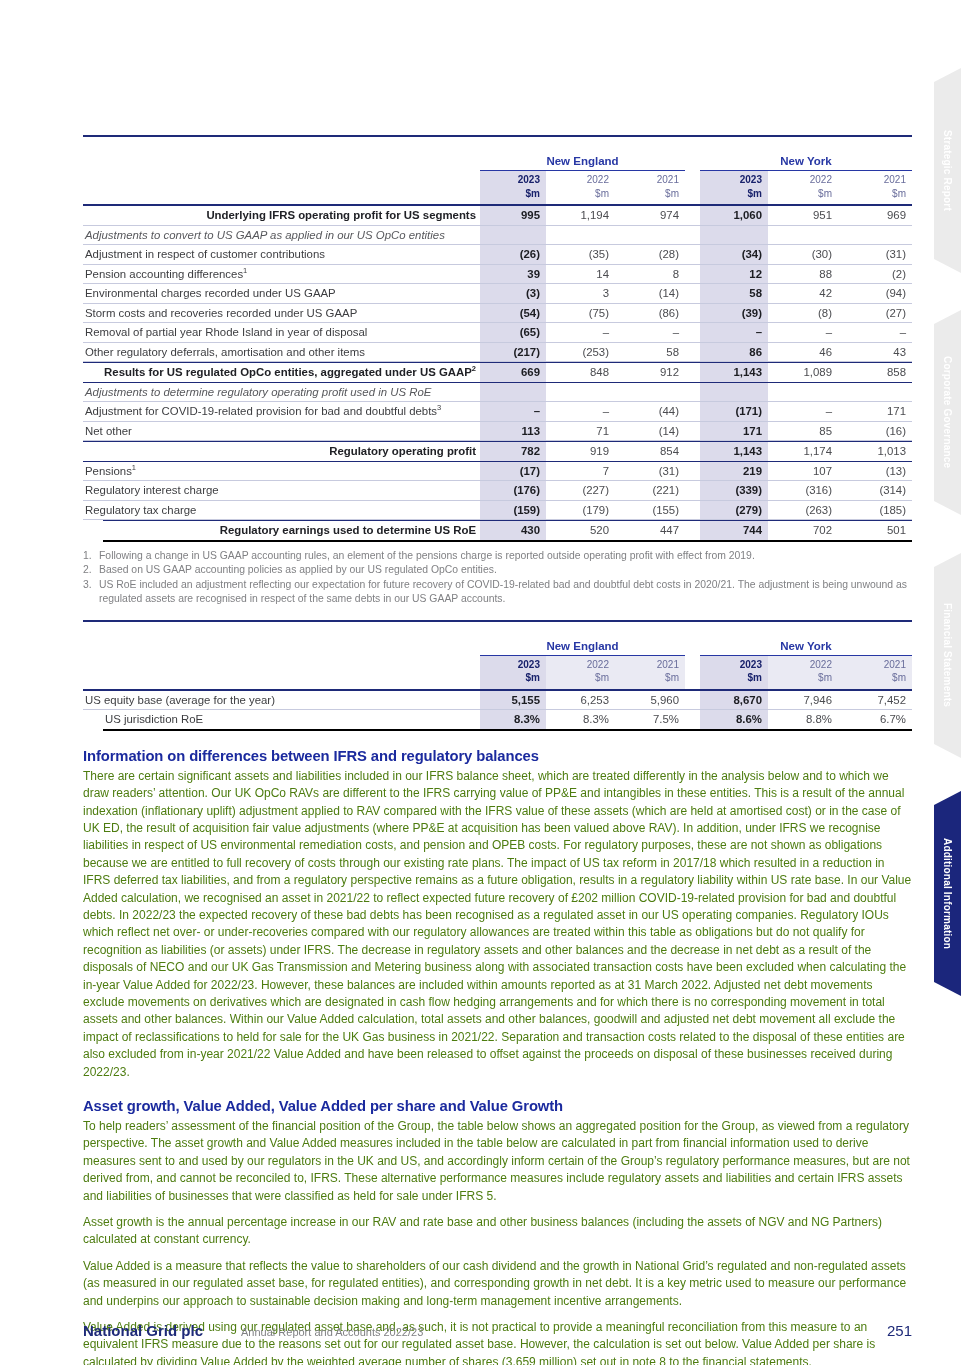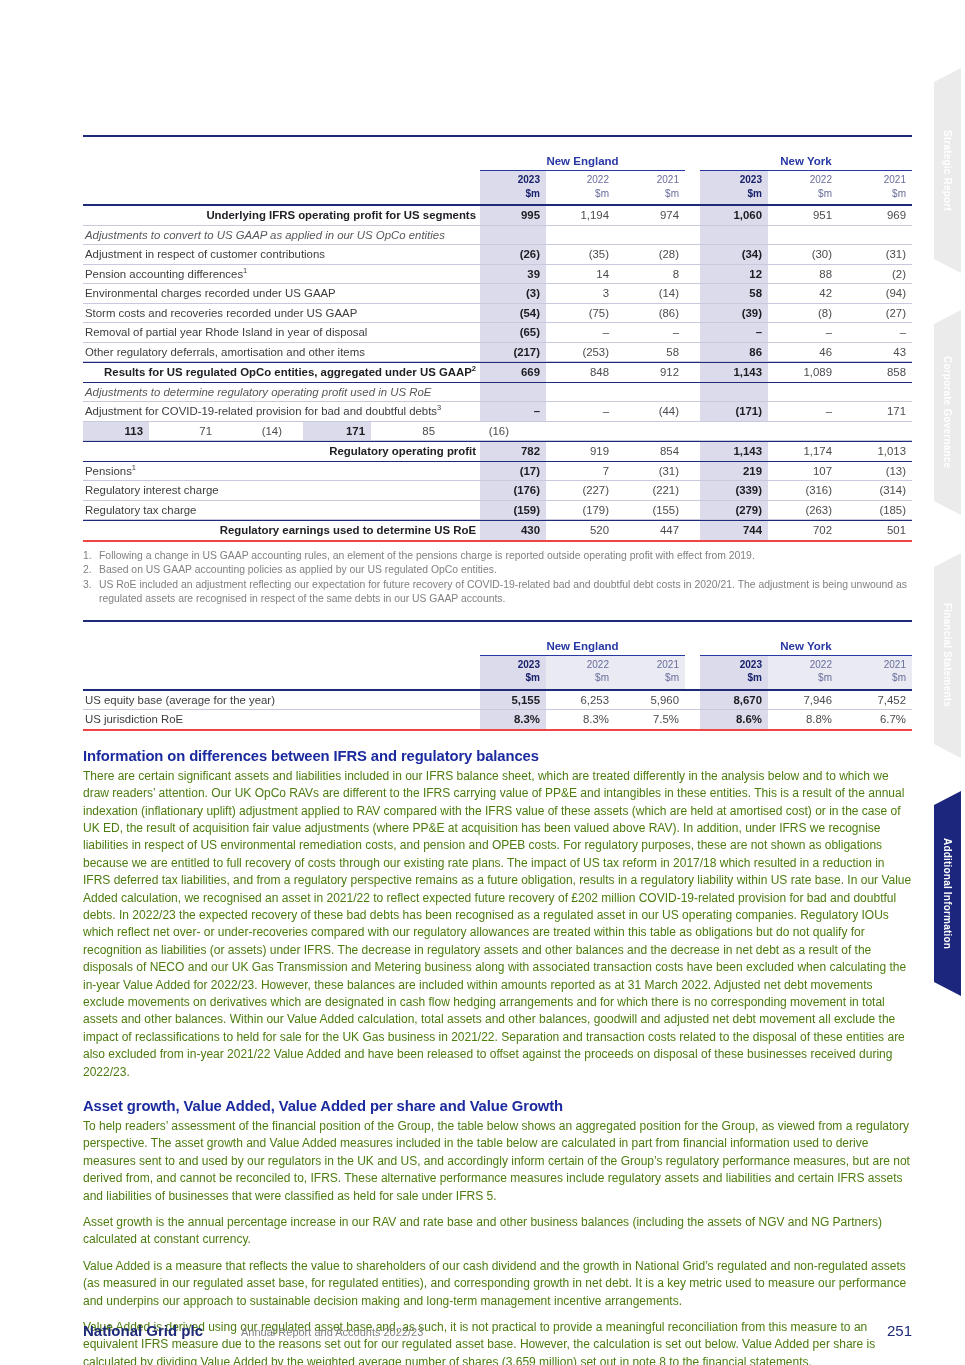--- a/index.html
+++ b/index.html
@@ -15,21 +15,21 @@
   .tcell { font-size:11.4px; color:#4b4c50; text-align:right; padding:3px 6px 3px 0; line-height:12.5px; align-self:stretch; display:flex; align-items:center; justify-content:flex-end; }
   .c0 { width:66px; } .c1 { width:69px; } .c2 { width:70px; }
   .gap { width:15px; }
   .c3 { width:68px; } .c4 { width:70px; } .c5 { width:74px; }
   .shaded { background:#dcdbeb; }
   .tcell.shaded { font-weight:bold; color:#1c1d22; }
   .tbody .trow { border-bottom:1px solid #c7cade; }
   .tbody .trow.bold .tlabel, .tbody .trow.total .tlabel { font-weight:bold; color:#202126;text-align:right; }
   .tbody .trow.section .tlabel { font-style:italic; color:#57585c; }
   .tbody .trow.total { border-top:1.5px solid #1e2a78; border-bottom:1.5px solid #1e2a78; }
-  .tbody .trow:last-child { border-bottom:2px solid #ef4444; }
+  .tbody .trow:last-child { border-bottom:2px solid #000000;margin-left:20px; }
   sup { font-size:7.5px; vertical-align:super; line-height:0; }
 
   
   .thead .group-row { padding-top:16px; }
   .group-cell { display:flex; justify-content:center; font-size:11.5px; font-weight:bold; color:#2737a4; padding:2px 0 3px 0; border-bottom:1.5px solid #2737a4; }
   .group-cell.g1 { width:205px; } .group-cell.g2 { width:212px; }
   .thead .year-row .tcell, .thead .unit-row .tcell { color:#696d9b; padding-top:3px; padding-bottom:1px; font-size:10px; }
   .thead .unit-row .tcell { padding-top:0; padding-bottom:4px; }
   .thead .tcell.shaded { color:#18216b; font-weight:bold; }
   .thead { border-bottom:2px solid #1e2a78; }
@@ -204,20 +204,21 @@
             <div class="tlabel">Adjustment for COVID-19-related provision for bad and doubtful debts<sup>3</sup></div>
             <div class="tcell c0 shaded">–</div>
             <div class="tcell c1">–</div>
             <div class="tcell c2">(44)</div>
             <div class="gap"></div>
             <div class="tcell c3 shaded">(171)</div>
             <div class="tcell c4">–</div>
             <div class="tcell c5">171</div>
           </div>
           <div class="trow plain">
+            <div class="tlabel">Net other</div>
             <div class="tcell c0 shaded">113</div>
             <div class="tcell c1">71</div>
             <div class="tcell c2">(14)</div>
             <div class="gap"></div>
             <div class="tcell c3 shaded">171</div>
             <div class="tcell c4">85</div>
             <div class="tcell c5">(16)</div>
           </div>
           <div class="trow total">
             <div class="tlabel">Regulatory operating profit</div>

